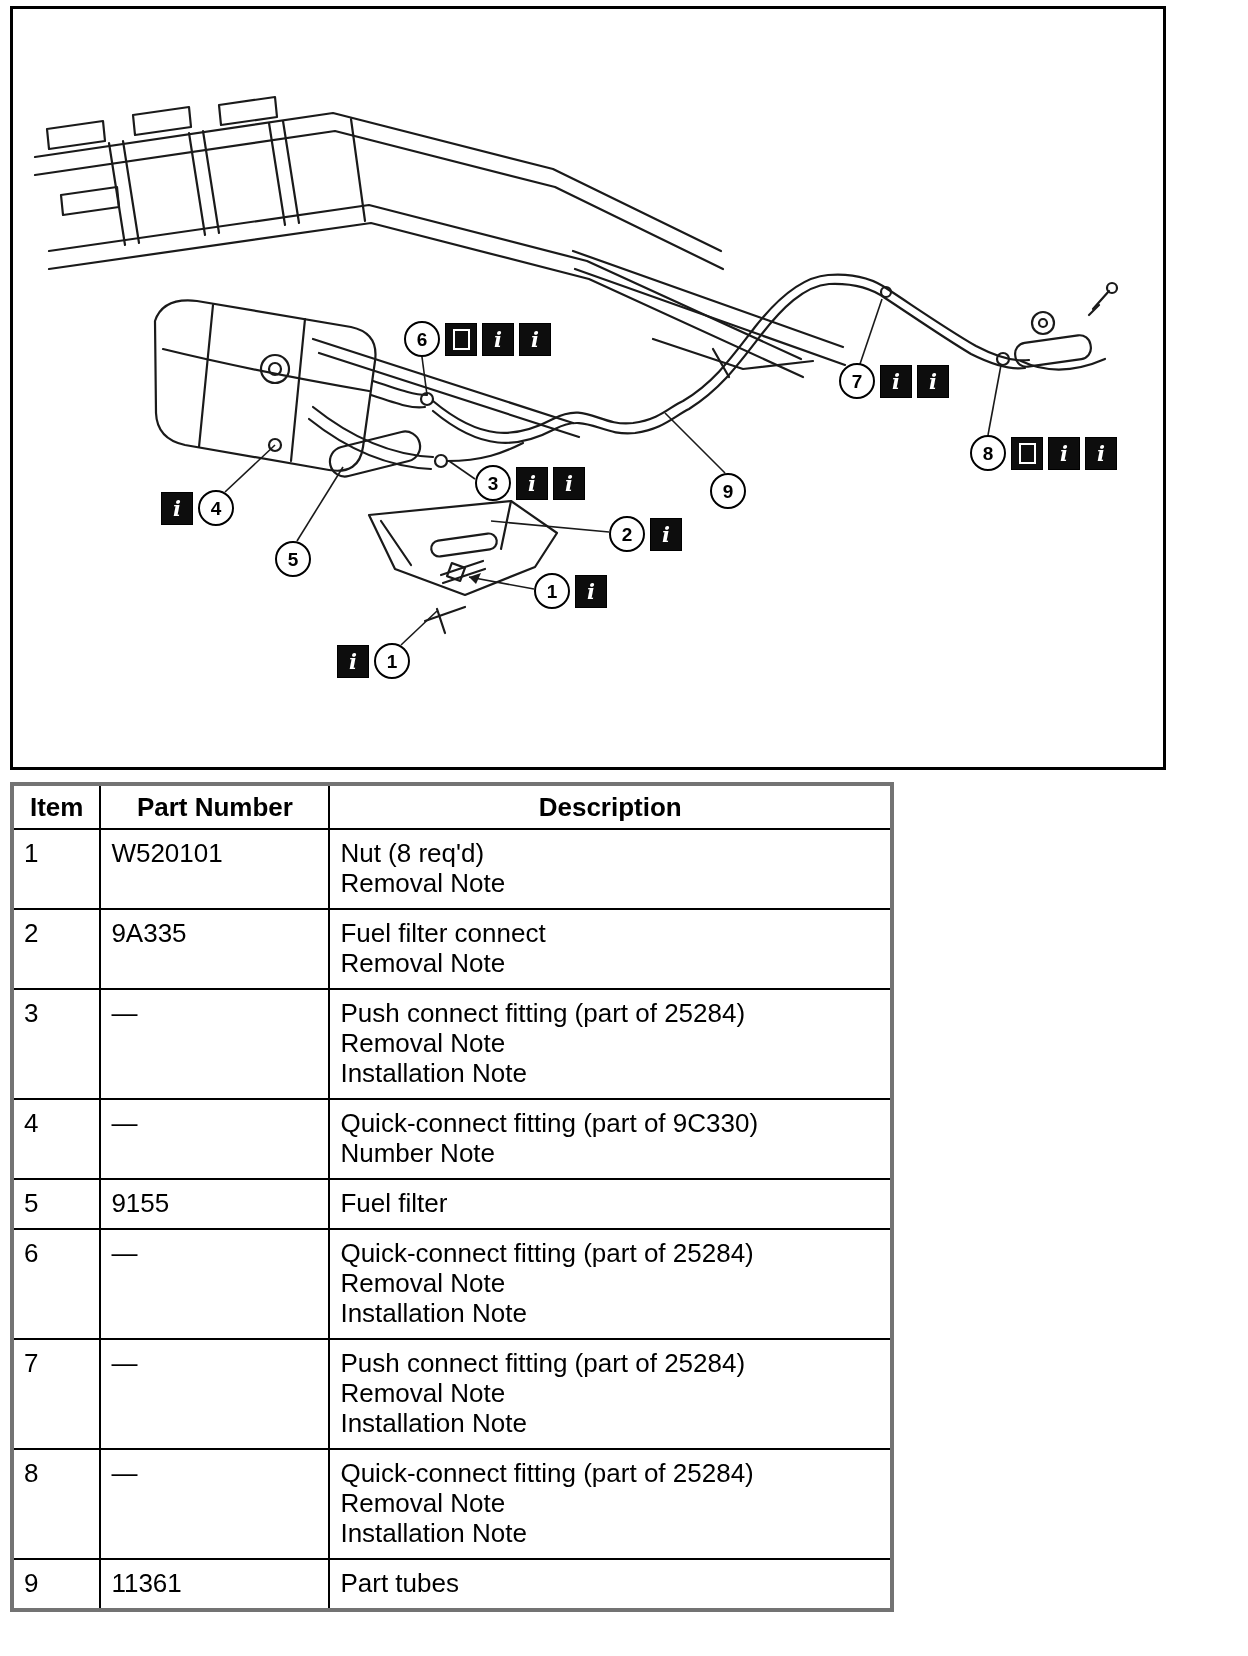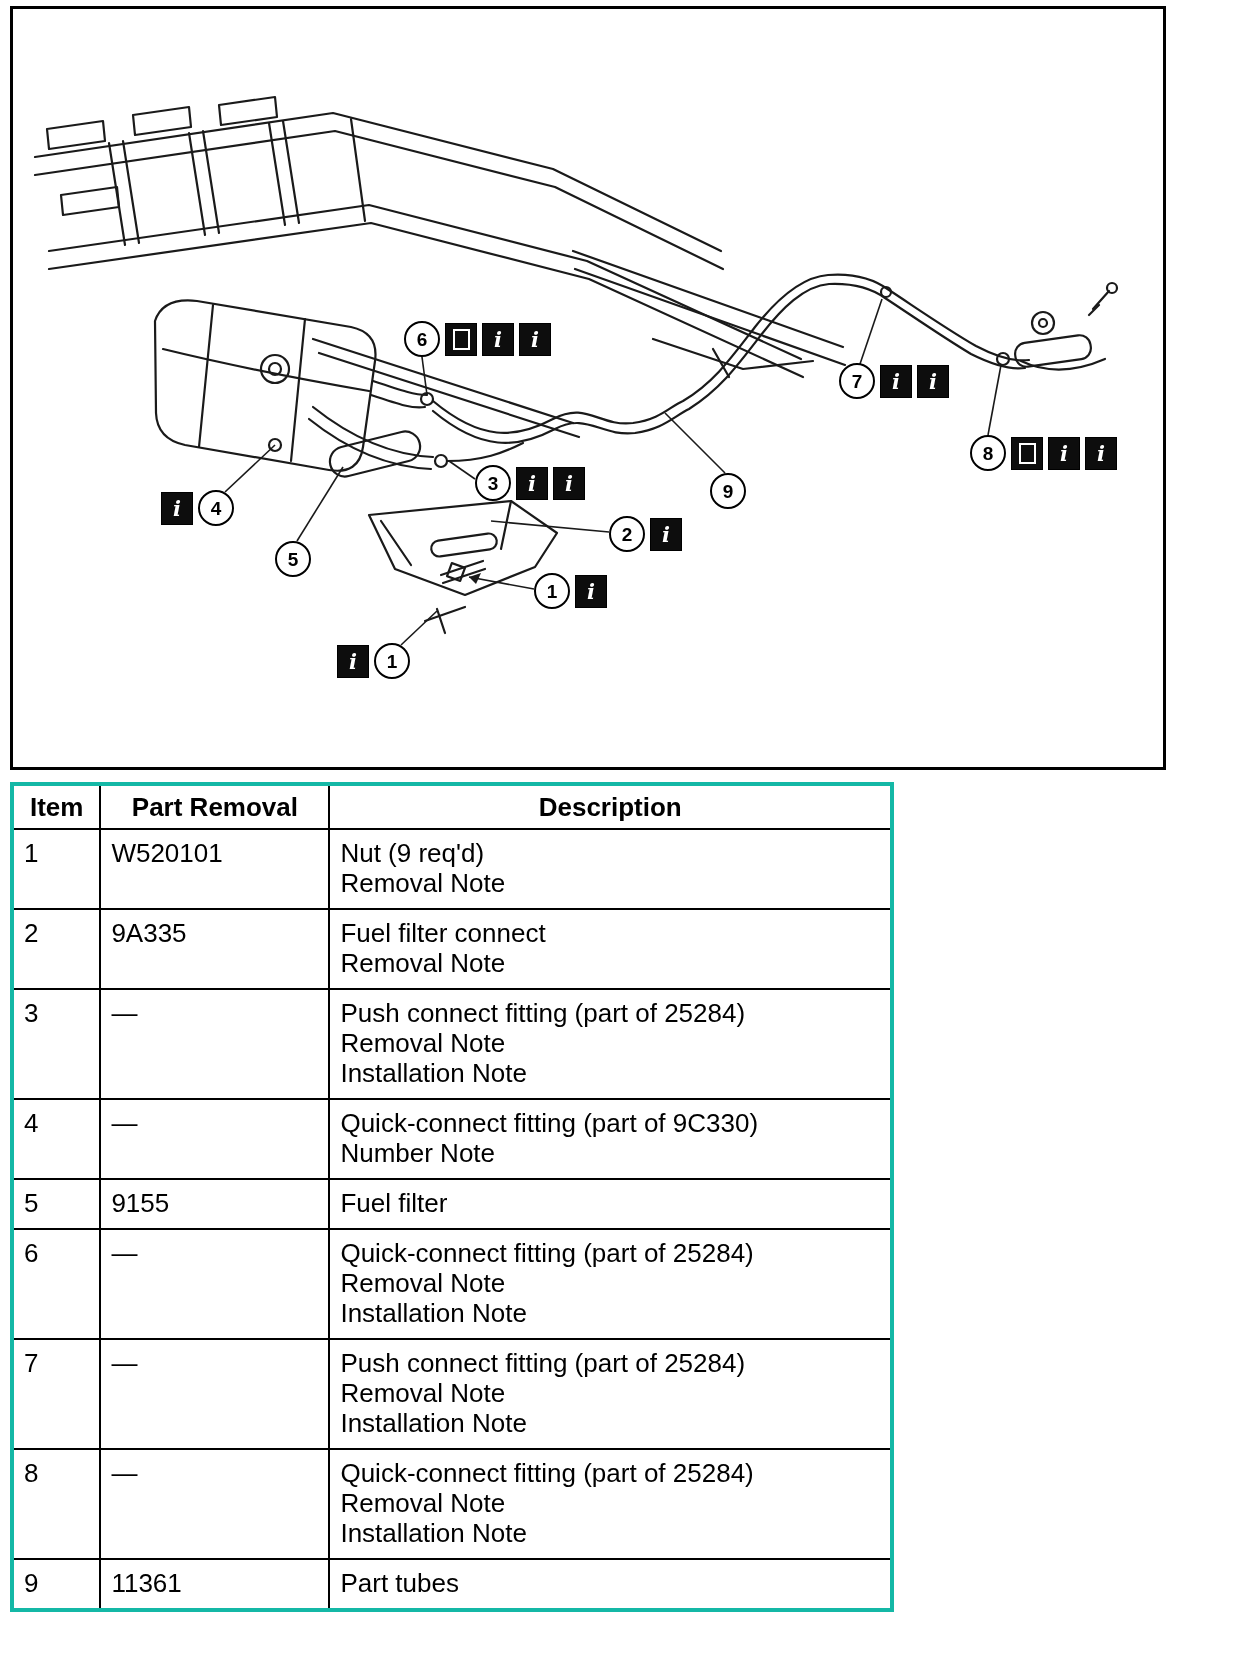--- a/index.html
+++ b/index.html
@@ -45,21 +45,21 @@
     width:13px; height:17px;
     border:2px solid #fff;
     background:#0d0d0d;
   }
 
   
   .parts-table {
     position:absolute; left:10px; top:782px;
     width:884px;
     border-collapse:collapse;
-    border:4px solid #14b8a6;
+    border:4px solid #737373;
     font-size:26px; line-height:30px;
     table-layout:fixed;
   }
   .parts-table th, .parts-table td {
     border:2px solid #000;
     vertical-align:top;
     text-align:left;
   }
   .parts-table th {
     text-align:center; font-weight:bold;
@@ -208,29 +208,29 @@
         <span class="c-icon icon-info">i</span>
         <span class="c-circle">1</span>
       </div>
     </div>
 </figure>
 
 <table class="parts-table">
   <thead>
     <tr>
       <th class="col-item">Item</th>
-      <th class="col-part">Part Removal</th>
+      <th class="col-part">Part Number</th>
       <th class="col-desc">Description</th>
     </tr>
   </thead>
   <tbody>
   <tr>
     <td class="col-item">1</td>
     <td class="col-part">W520101</td>
-    <td class="col-desc">Nut (9 req'd)
+    <td class="col-desc">Nut (8 req'd)
 Removal Note</td>
   </tr>
 
   <tr>
     <td class="col-item">2</td>
     <td class="col-part">9A335</td>
     <td class="col-desc">Fuel filter connect
 Removal Note</td>
   </tr>
 

